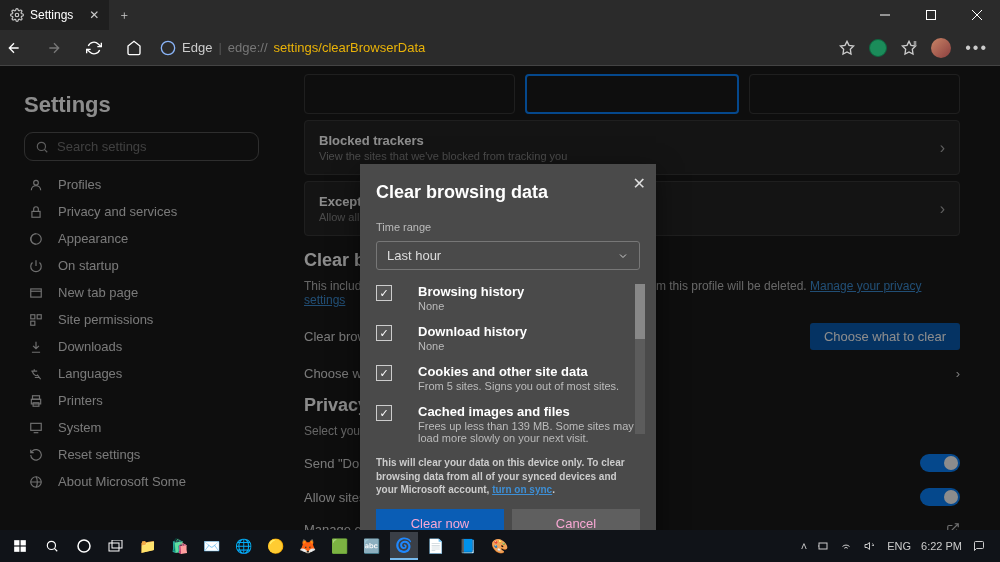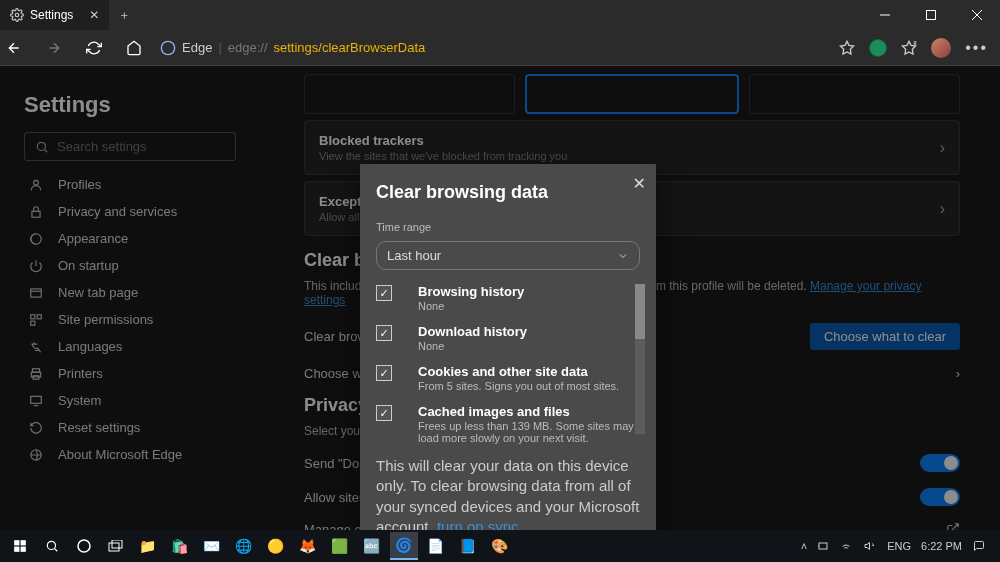--- a/index.html
+++ b/index.html
@@ -25,21 +25,21 @@
 .toolbar-right { display:flex; align-items:center; gap:14px; padding-right:12px; }
 .avatar { width:20px; height:20px; border-radius:50%; background:linear-gradient(135deg,#c98466,#8b3f3f); }
 .bluecirc { width:18px; height:18px; border-radius:50%; background:#1b8c5a; border:1px solid #0d6640; }
 
 
 .content { display:flex; height:calc(100% - 66px - 32px); position:relative; }
 
 
 .sidebar { width:280px; padding:16px 24px; color:#ddd; }
 .sidebar h1 { font-size:22px; font-weight:600; margin:10px 0 14px; color:#fff; }
-.search { display:flex; align-items:flex-end; gap:8px; border:1px solid #555; padding:6px 10px; border-radius:3px; margin-bottom:10px; width:212px; }
+.search { display:flex; align-items:flex-end; gap:8px; border:1px solid #555; padding:6px 10px; border-radius:9px; margin-bottom:10px; width:235px; }
 .search input { background:transparent; border:none; color:#ccc; font-size:13px; outline:none; flex:1; }
 .navitem { display:flex; align-items:center; gap:14px; padding:6px 4px; font-size:13px; color:#ddd; cursor:pointer; }
 .navitem .ico { width:16px; display:flex; justify-content:center; }
 
 
 .main { flex:1; padding:8px 40px 0 24px; color:#ccc; position:relative; height:100%; overflow:hidden; }
 .card { border:1px solid #3a3a3a; border-radius:4px; padding:12px 14px; margin-bottom:6px; background:#262626; position:relative; }
 .card-title { color:#fff; font-size:13px; font-weight:600; }
 .card-sub { color:#888; font-size:11px; margin-top:2px; }
 .boxrow { display:flex; gap:10px; margin-bottom:6px; }
@@ -54,30 +54,30 @@
 .btn-primary { background:#0a5db5; color:#fff; padding:6px 14px; border-radius:3px; font-size:13px; border:none; cursor:pointer; }
 .toggle { width:40px; height:18px; border-radius:10px; background:#0a84ff; position:relative; }
 .toggle::after { content:''; position:absolute; right:2px; top:2px; width:14px; height:14px; border-radius:50%; background:#fff; }
 
 
 .modal-backdrop { position:absolute; inset:0; background:rgba(0,0,0,0.45); }
 .modal { position:absolute; left:360px; top:98px; width:296px; background:#4a4a4a; color:#ddd; padding:18px 16px 14px; box-shadow:0 8px 24px rgba(0,0,0,.5); }
 .modal h2 { color:#fff; font-size:18px; font-weight:600; margin-bottom:14px; }
 .modal .close { position:absolute; right:10px; top:10px; color:#ddd; cursor:pointer; }
 .modal label.tr { font-size:11px; color:#bbb; }
-.select { margin-top:6px; border:1px solid #777; border-radius:10px; padding:6px 10px; display:flex; justify-content:space-between; align-items:center; font-size:13px; background:#4a4a4a; }
+.select { margin-top:6px; border:1px solid #777; border-radius:3px; padding:6px 10px; display:flex; justify-content:space-between; align-items:center; font-size:13px; background:#4a4a4a; }
 .options { margin-top:14px; position:relative; }
 .opt { display:flex; align-items:flex-start; gap:26px; margin-bottom:12px; }
 .chk { width:16px; height:16px; border:1px solid #ccc; background:#555; display:flex; align-items:center; justify-content:center; flex-shrink:0; margin-top:1px; }
 .chk.on::after { content:'✓'; color:#fff; font-size:11px; }
 .opt .otitle { font-size:13px; color:#fff; font-weight:600; }
 .opt .osub { font-size:11px; color:#bbb; margin-top:1px; }
 .scrollbar { position:absolute; right:-5px; top:0; width:10px; height:150px; background:#5c5c5c; }
 .scrollthumb { position:absolute; right:-5px; top:0; width:10px; height:55px; background:#888; }
-.note { font-size:15px; color:#ccc; margin-top:4px; line-height:1.35; }
+.note { font-size:10px; color:#ccc; margin-top:4px; line-height:1.35;font-weight:bold; }
 .btnrow { display:flex; gap:8px; margin-top:12px; }
 .btn { flex:1; padding:7px 0; font-size:13px; border:none; cursor:pointer; color:#f9a8d4; }
 .btn.blue { background:#0a5db5; }
 .btn.gray { background:#5f5f5f; }
 
 
 .taskbar { position:absolute; bottom:0; left:0; right:0; height:32px; background:#101318; display:flex; align-items:center; padding:0 6px; gap:4px; }
 .tkicon { width:28px; height:28px; display:flex; align-items:center; justify-content:center; color:#ccc; font-size:14px; }
 .tk-spacer { flex:1; }
 .tray { display:flex; align-items:center; gap:10px; color:#ccc; font-size:11px; padding-right:8px; }
@@ -235,20 +235,28 @@
               <rect x="3" y="3" width="7" height="7"></rect>
               <rect x="14" y="3" width="7" height="7"></rect>
               <rect x="3" y="14" width="7" height="7"></rect>
             </svg>
           </span>
           <span>Site permissions</span>
         </div>
         <div class="navitem">
           <span class="ico">
             <svg width="14" height="14" viewBox="0 0 24 24" fill="none" stroke="#ccc" stroke-width="2">
+              <path d="M12 3v12m-5-5l5 5 5-5M5 21h14"></path>
+            </svg>
+          </span>
+          <span>Downloads</span>
+        </div>
+        <div class="navitem">
+          <span class="ico">
+            <svg width="14" height="14" viewBox="0 0 24 24" fill="none" stroke="#ccc" stroke-width="2">
               <path d="M4 7h10M9 4v3M6 7c0 4 4 8 8 8M14 13l6 8m-2-3h-8"></path>
             </svg>
           </span>
           <span>Languages</span>
         </div>
         <div class="navitem">
           <span class="ico">
             <svg width="14" height="14" viewBox="0 0 24 24" fill="none" stroke="#ccc" stroke-width="2">
               <rect x="6" y="3" width="12" height="6"></rect>
               <rect x="4" y="9" width="16" height="8"></rect>
@@ -274,21 +282,21 @@
           </span>
           <span>Reset settings</span>
         </div>
         <div class="navitem">
           <span class="ico">
             <svg width="14" height="14" viewBox="0 0 24 24" fill="none" stroke="#ccc" stroke-width="2">
               <circle cx="12" cy="12" r="9"></circle>
               <path d="M12 3c3 3 3 15 0 18M3 12h18"></path>
             </svg>
           </span>
-          <span>About Microsoft Edge</span>
+          <span>About Microsoft Some</span>
         </div>
       </div>
   </div>
 
   <div class="main">
     <div class="boxrow">
       <div class="box"></div>
       <div class="box sel"></div>
       <div class="box"></div>
     </div>

